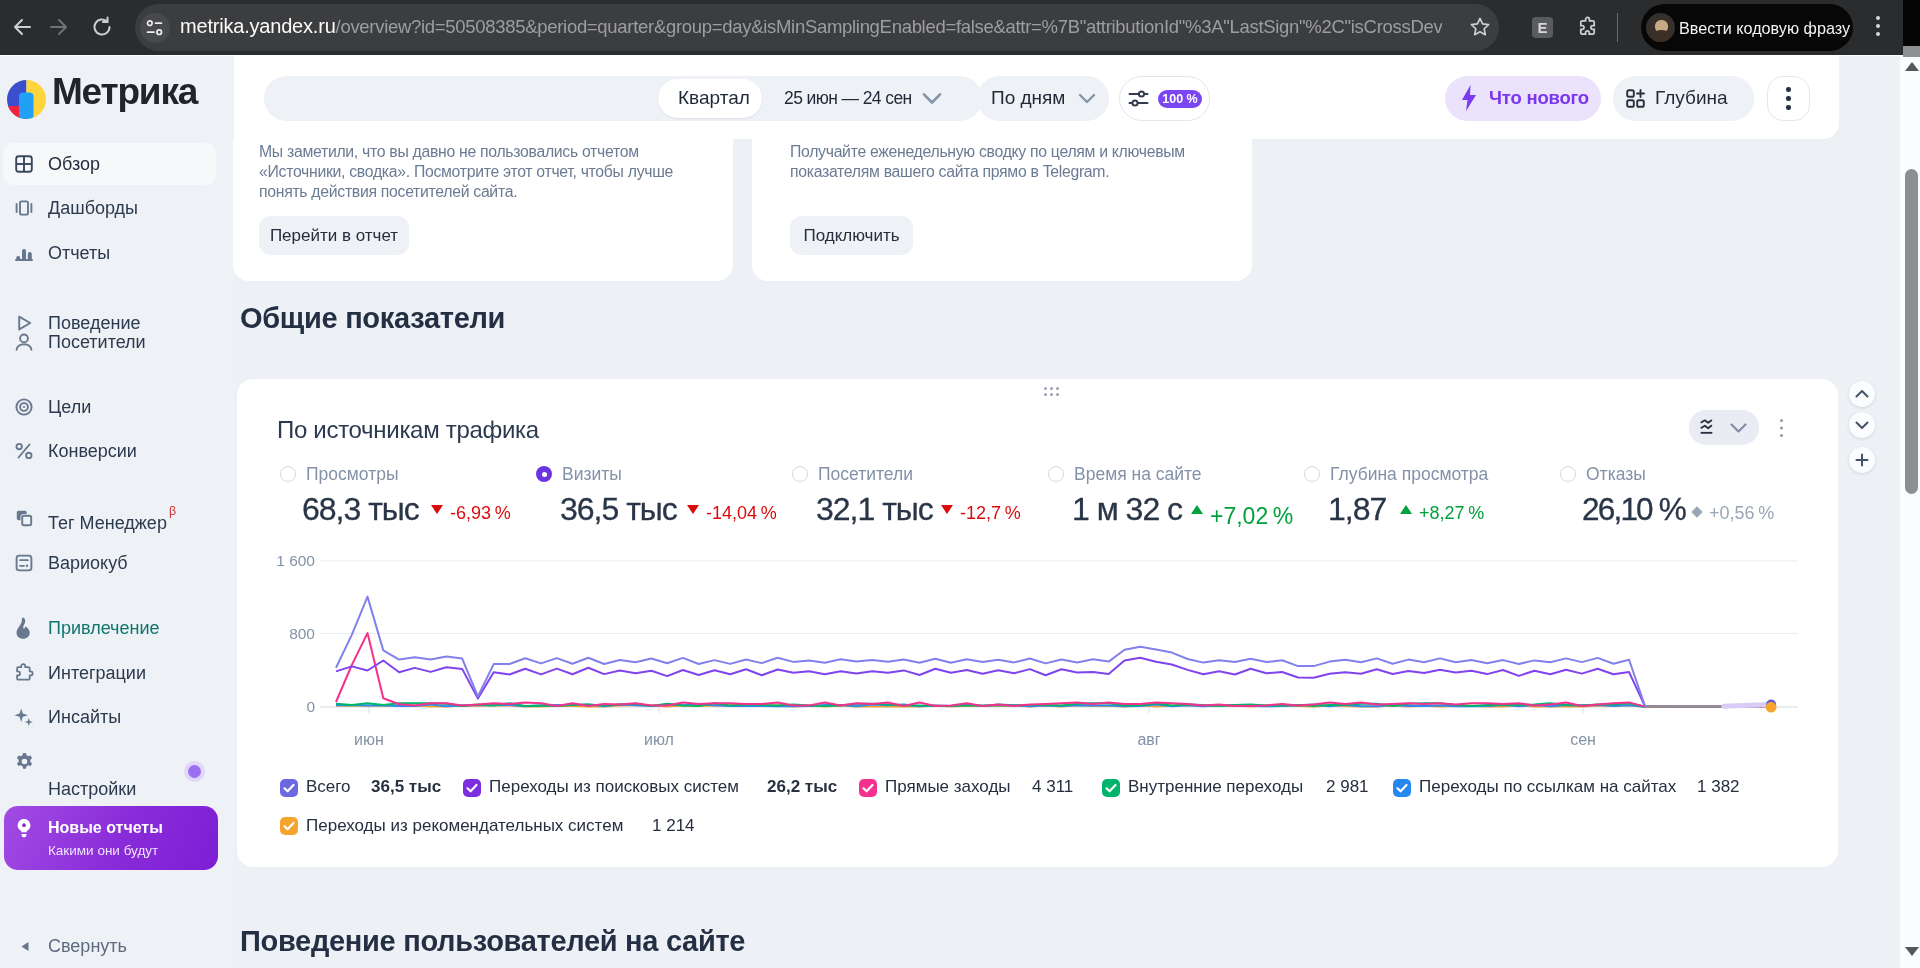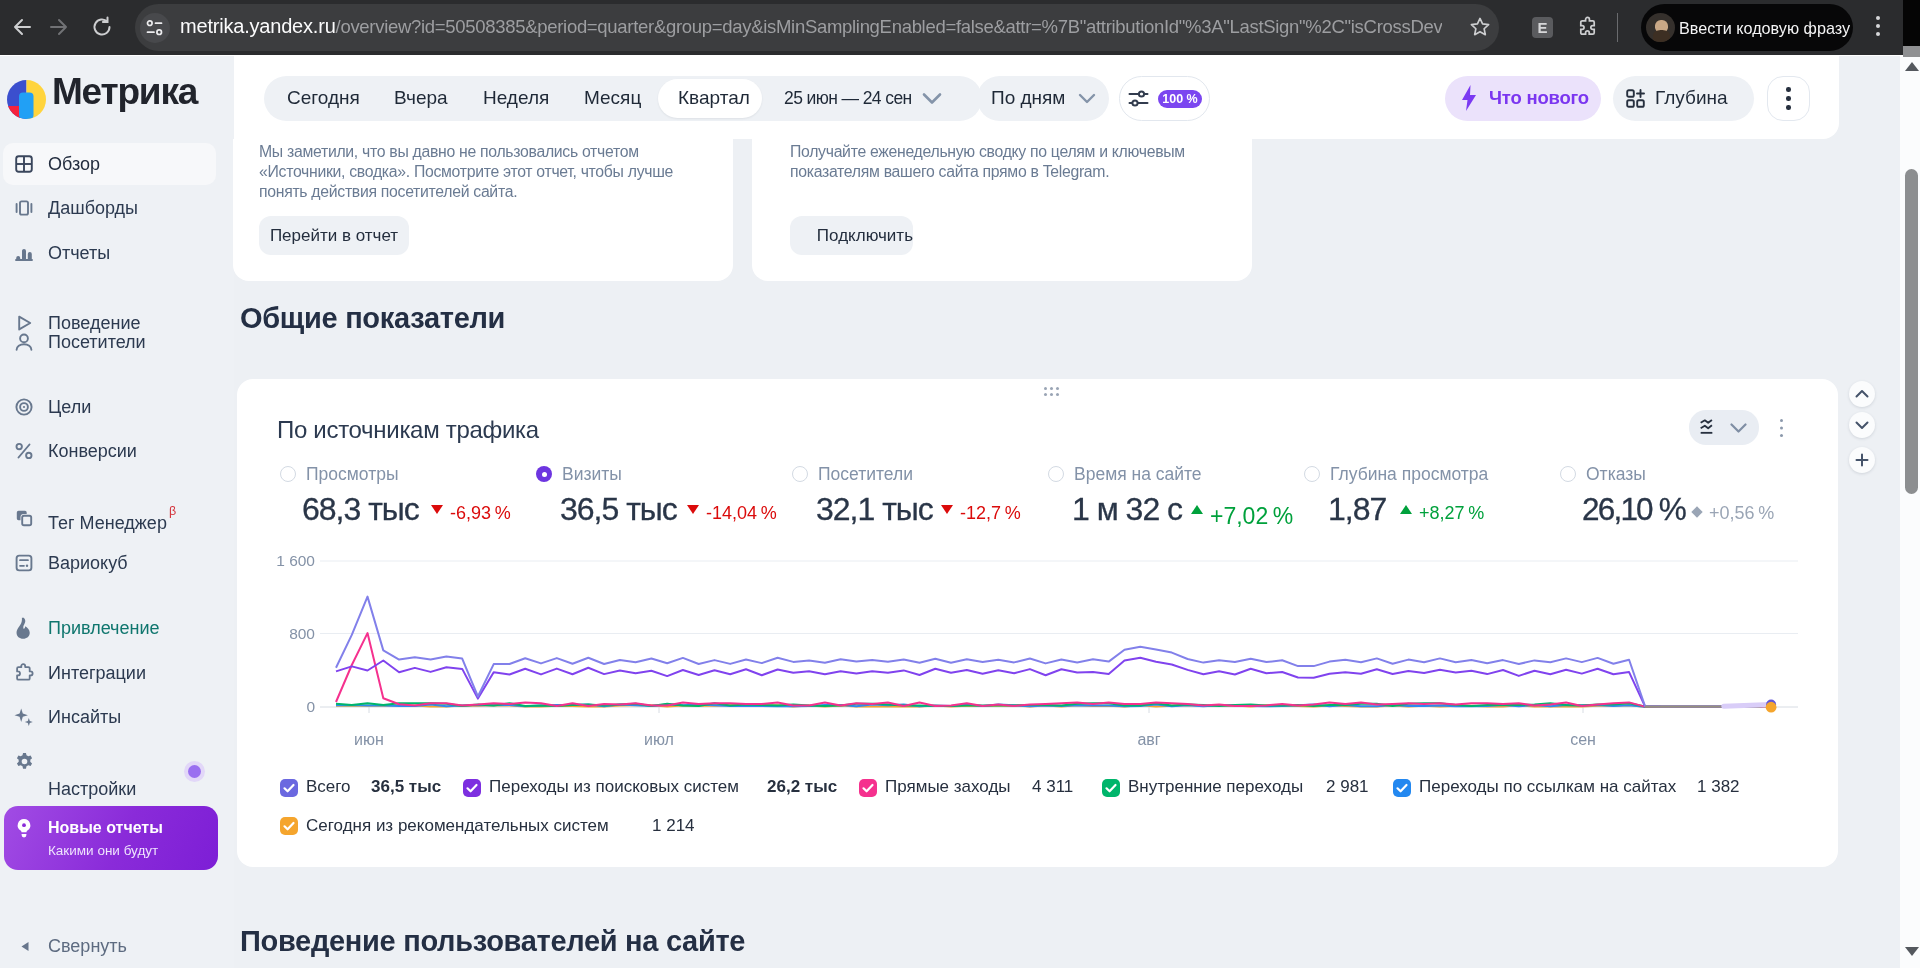--- a/index.html
+++ b/index.html
@@ -163,21 +163,21 @@
 <div class="abs" style="left:48px;top:936px;font-size:18px;color:#5d6b80;">Свернуть</div>
 
 <div class="abs" style="left:234px;top:56px;width:1666px;height:912px;background:#edf0f4;"></div>
 <div class="abs" style="left:234px;top:56px;width:1605px;height:83px;background:#fff;border-radius:0 0 16px 0;"></div>
 
 <div class="abs" style="left:233px;top:139px;width:500px;height:142px;background:#fff;border-radius:0 0 16px 16px;"></div>
 <div class="abs" style="left:752px;top:139px;width:500px;height:142px;background:#fff;border-radius:0 0 16px 16px;"></div>
 <div class="abs" style="left:259px;top:142px;font-size:15.8px;letter-spacing:-0.3px;line-height:20px;color:#6a7b93;">Мы заметили, что вы давно не пользовались отчетом<br>«Источники, сводка». Посмотрите этот отчет, чтобы лучше<br>понять действия посетителей сайта.</div>
 <div class="abs" style="left:259px;top:216px;width:150px;height:39px;background:#eef1f5;border-radius:12px;font-size:17px;color:#242e3e;text-align:center;line-height:39px;">Перейти в отчет</div>
 <div class="abs" style="left:790px;top:142px;font-size:15.8px;letter-spacing:-0.3px;line-height:20px;color:#6a7b93;">Получайте еженедельную сводку по целям и ключевым<br>показателям вашего сайта прямо в Telegram.</div>
-<div class="abs" style="left:790px;top:216px;width:123px;height:39px;background:#eef1f5;border-radius:12px;font-size:17px;color:#242e3e;text-align:right;line-height:39px;">Подключить</div>
+<div class="abs" style="left:790px;top:216px;width:123px;height:39px;background:#eef1f5;border-radius:12px;font-size:17px;color:#242e3e;text-align:center;line-height:39px;">Подключить</div>
 
 <div class="abs" style="left:240px;top:302px;font-size:29px;font-weight:700;letter-spacing:-0.3px;color:#242f44;">Общие показатели</div>
 
 <div class="abs" style="left:237px;top:379px;width:1601px;height:488px;background:#fff;border-radius:16px;"></div>
 <div class="abs" style="left:1044px;top:387px;width:3px;height:3px;background:#9aa5b5;border-radius:50%;box-shadow:6px 0 0 #9aa5b5,12px 0 0 #9aa5b5,0 6px 0 #9aa5b5,6px 6px 0 #9aa5b5,12px 6px 0 #9aa5b5;"></div>
 <div class="abs" style="left:277px;top:416px;font-size:24px;letter-spacing:-0.3px;color:#2c3a50;">По источникам трафика</div>
 <div class="abs" style="left:1689px;top:410px;width:70px;height:35px;background:#e9edf3;border-radius:17px;"></div>
 <svg class="abs" style="left:1699px;top:417px" width="20" height="20" viewBox="0 0 24 21">
     <path d="M2 5.5 L7 2.5 L11 5.5 L15.5 2 M2 12 L7 9 L11 12 L15.5 8.5" fill="none" stroke="#27303f" stroke-width="2.2" stroke-linejoin="round"></path>
     <line x1="2" y1="17.5" x2="16" y2="17.5" stroke="#27303f" stroke-width="2.2"></line>
@@ -275,21 +275,21 @@
 <svg class="abs" style="left:1393px;top:778.5px" width="18" height="18" viewBox="0 0 18 18">
     <rect width="18" height="18" rx="5" fill="#2388f0"></rect>
     <path d="M4.5 9.3 L7.6 12.3 L13.5 6" fill="none" stroke="#fff" stroke-width="2.2" stroke-linecap="round" stroke-linejoin="round"></path>
   </svg>
 <div class="abs" style="left:1419px;top:777px;font-size:17px;color:#27303f;">Переходы по ссылкам на сайтах</div>
 <div class="abs" style="left:1697px;top:777px;font-size:17px;color:#27303f;">1 382</div>
 <svg class="abs" style="left:280px;top:817px" width="18" height="18" viewBox="0 0 18 18">
     <rect width="18" height="18" rx="5" fill="#f5a52d"></rect>
     <path d="M4.5 9.3 L7.6 12.3 L13.5 6" fill="none" stroke="#fff" stroke-width="2.2" stroke-linecap="round" stroke-linejoin="round"></path>
   </svg>
-<div class="abs" style="left:306px;top:815.5px;font-size:17px;color:#27303f;">Сегодня из рекомендательных систем</div>
+<div class="abs" style="left:306px;top:815.5px;font-size:17px;color:#27303f;">Переходы из рекомендательных систем</div>
 <div class="abs" style="left:652px;top:815.5px;font-size:17px;color:#27303f;">1 214</div>
 
 <div class="abs" style="left:240px;top:925px;font-size:29px;font-weight:700;letter-spacing:-0.3px;color:#242f44;">Поведение пользователей на сайте</div>
 
 <div class="abs" style="left:1849px;top:380.5px;width:26px;height:26px;background:#fbfcfd;border-radius:50%;box-shadow:0 1px 3px rgba(50,60,80,0.15);"></div>
 <svg class="abs" style="left:1855px;top:389px" width="14" height="9" viewBox="0 0 14 9">
     <path d="M1.5 7.5 L7 2 L12.5 7.5" fill="none" stroke="#45536a" stroke-width="2" stroke-linecap="round" stroke-linejoin="round"></path>
   </svg>
 <div class="abs" style="left:1849px;top:411.5px;width:26px;height:26px;background:#fbfcfd;border-radius:50%;box-shadow:0 1px 3px rgba(50,60,80,0.15);"></div>
 <svg class="abs" style="left:1855px;top:421px" width="14" height="9" viewBox="0 0 14 9">
@@ -300,26 +300,20 @@
     <path d="M7 1.5 V12.5 M1.5 7 H12.5" stroke="#45536a" stroke-width="2" stroke-linecap="round"></path>
   </svg>
 
 <div class="abs" style="left:1900px;top:57px;width:20px;height:911px;background:#fbfcfd;"></div>
 <div class="abs" style="left:1905px;top:169px;width:13px;height:325px;background:#8c8e90;border-radius:6.5px;"></div>
 <div class="abs" style="left:1905px;top:62px;width:0;height:0;border-left:7px solid transparent;border-right:7px solid transparent;border-bottom:9px solid #54585e;"></div>
 <div class="abs" style="left:1905px;top:947px;width:0;height:0;border-left:7px solid transparent;border-right:7px solid transparent;border-top:9px solid #54585e;"></div>
 
 <div class="abs" style="left:0;top:0;width:1920px;height:968px;z-index:5;pointer-events:none;">
 <div class="abs" style="left:264px;top:76px;width:718px;height:45px;background:#eef1f5;border-radius:22.5px;"></div>
-<div class="abs" style="left:264px;top:76px;width:718px;height:45px;font-size:19px;color:#1f2937;">
-  <span style="position:absolute;left:23px;top:11px;">Сегодня</span>
-  <span style="position:absolute;left:130px;top:11px;">Вчера</span>
-  <span style="position:absolute;left:219px;top:11px;">Неделя</span>
-  <span style="position:absolute;left:320px;top:11px;">Месяц</span>
-</div>
 <div class="abs" style="left:658px;top:79px;width:104px;height:39px;background:#fff;border-radius:20px;box-shadow:0 1px 2px rgba(40,50,70,0.08);"></div>
 <div class="abs" style="left:678px;top:87px;font-size:19px;color:#1f2937;">Квартал</div>
 <div class="abs" style="left:784px;top:88px;font-size:17.5px;letter-spacing:-0.6px;color:#1f2937;">25 июн — 24 сен</div>
 <svg class="abs" style="left:922px;top:92px" width="20" height="13" viewBox="0 0 20 13">
       <path d="M2 2.5 L10 10.5 L18 2.5" fill="none" stroke="#8494a9" stroke-width="2.6" stroke-linecap="round" stroke-linejoin="round"></path>
     </svg>
 
 <div class="abs" style="left:977px;top:76px;width:132px;height:45px;background:#eef1f5;border-radius:22.5px;"></div>
 <div class="abs" style="left:991px;top:87px;font-size:19px;color:#1f2937;">По дням</div>
 <svg class="abs" style="left:1078px;top:93px" width="18" height="11" viewBox="0 0 18 11">

